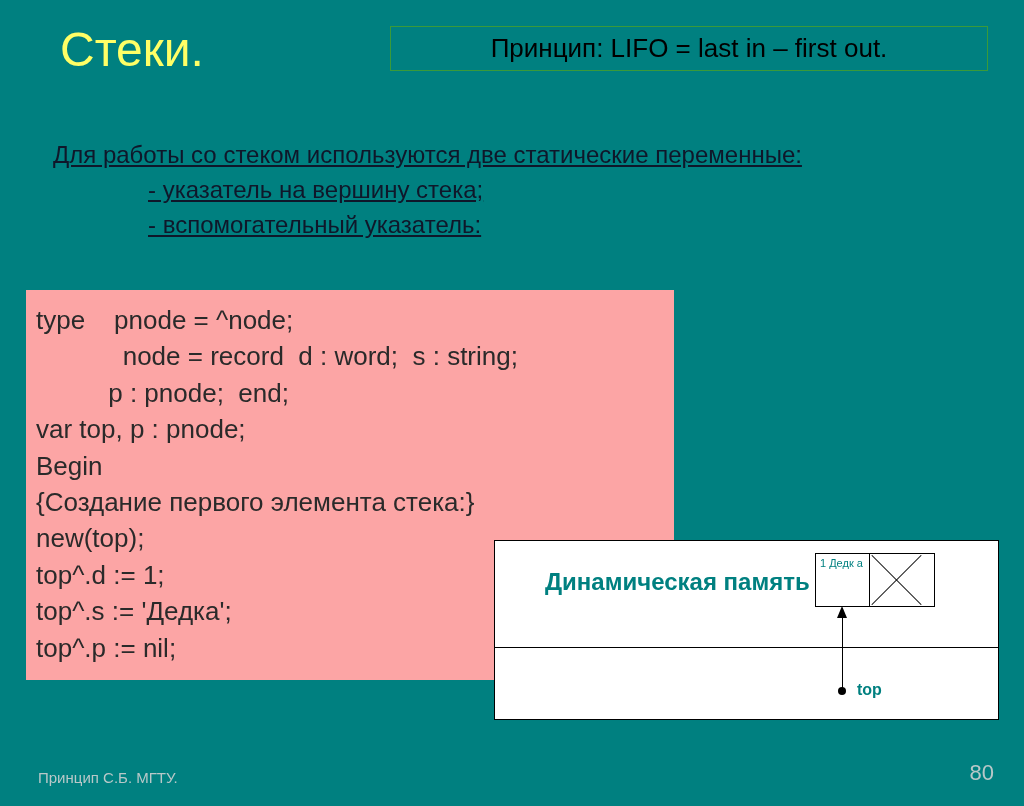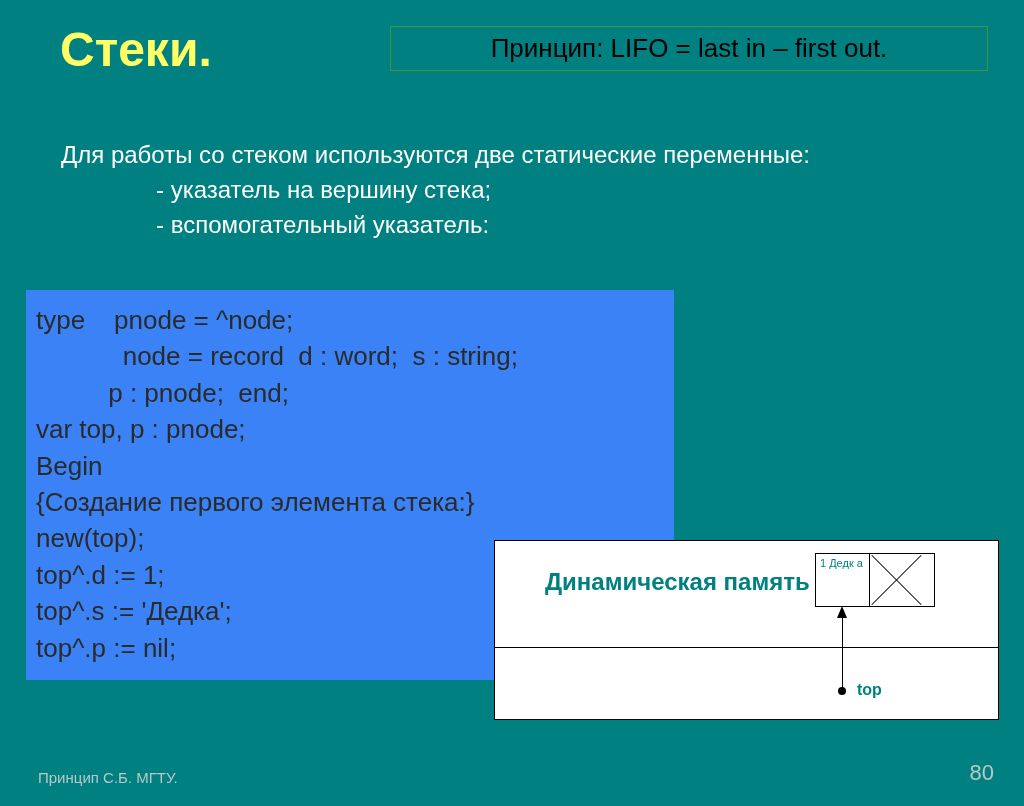--- a/index.html
+++ b/index.html
@@ -10,50 +10,51 @@
     font-family: Arial, sans-serif;
     position: relative;
     overflow: hidden;
   }
   .title {
     position: absolute;
     top: 22px;
     left: 60px;
     font-size: 48px;
     color: #ffff66;
-    font-weight: bold;
+    font-weight: normal;
   }
   .principle-box {
     position: absolute;
     top: 26px;
     left: 390px;
     width: 598px;
     padding: 6px 10px;
     border: 1px solid #3a9a3a;
     color: #000000;
     font-size: 26px;
     text-align: center;
   }
   .intro-text {
     position: absolute;
     top: 138px;
-    left: 61px;
-    color: #ffffff;
+    left: 53px;
+    color: #0f172a;
     font-size: 24px;
     line-height: 1.45;
+    text-decoration: underline;
   }
   .intro-text .indent {
     padding-left: 95px;
   }
   .code-box {
     position: absolute;
     top: 290px;
     left: 26px;
     width: 648px;
-    background: #3b82f6;
+    background: #fca5a5;
     color: #2a2a2a;
     font-size: 26px;
     line-height: 1.4;
     padding: 12px 10px 14px 10px;
     font-family: Arial, sans-serif;
     white-space: pre;
   }
   .diagram {
     position: absolute;
     top: 540px;

